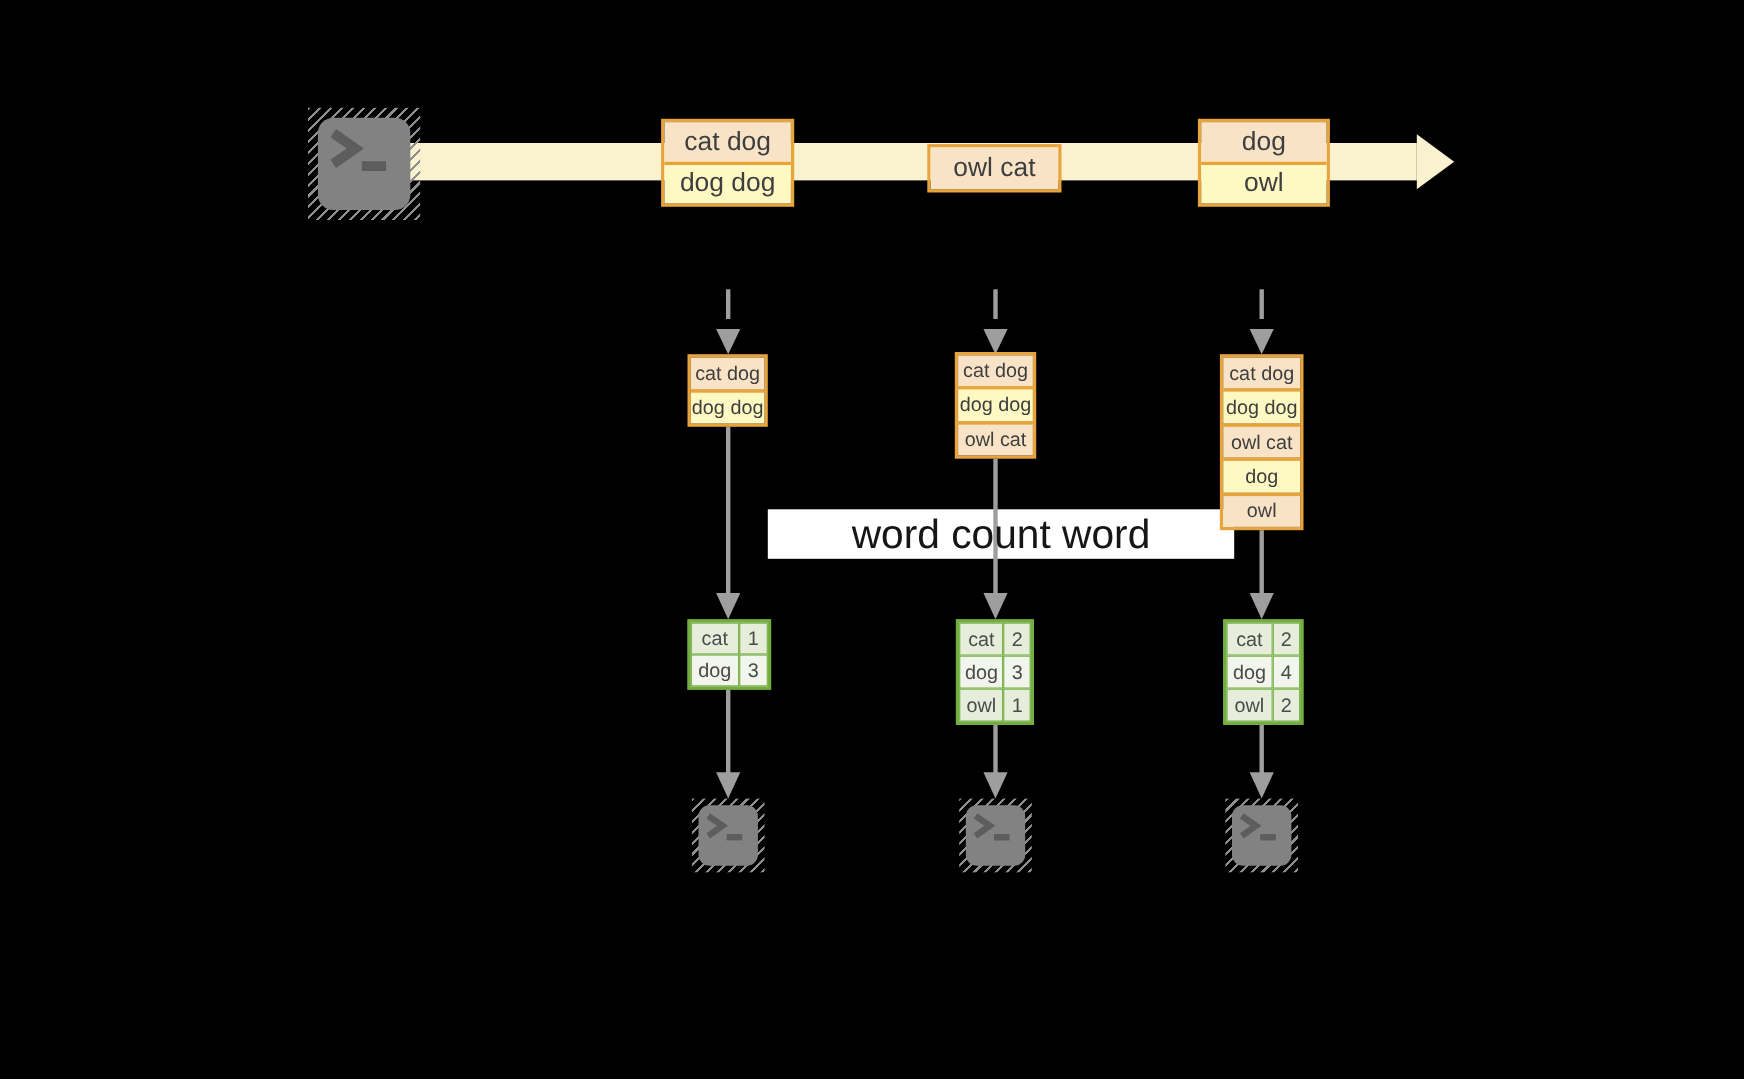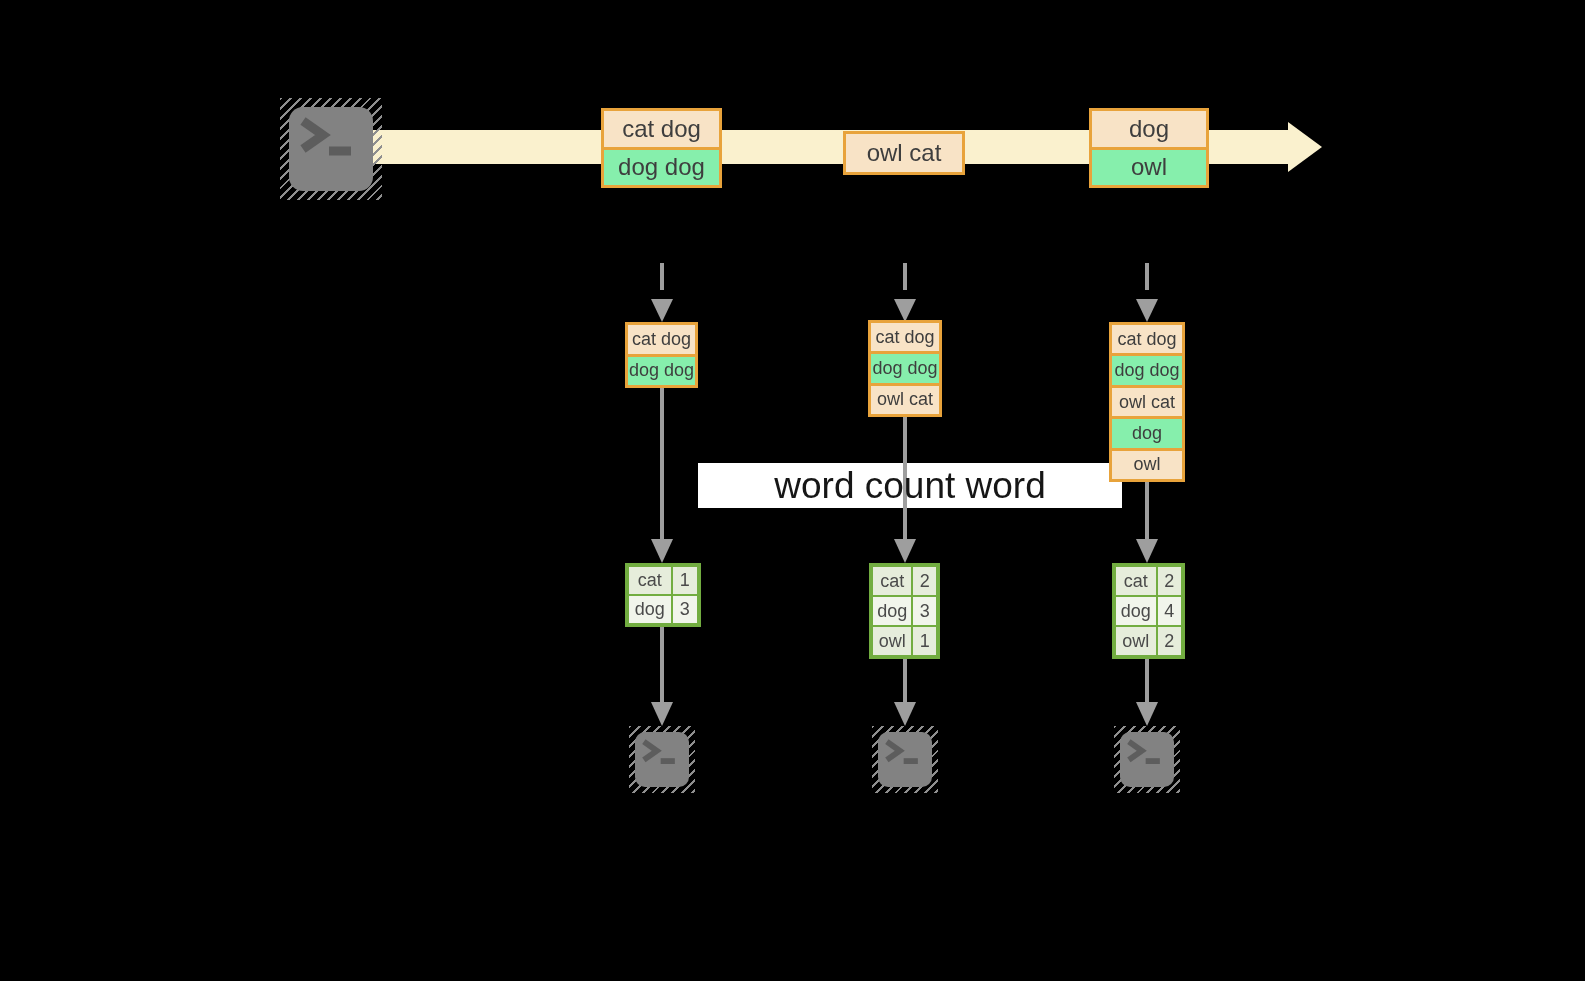--- a/index.html
+++ b/index.html
@@ -11,21 +11,21 @@
   .stream-band{position:absolute;left:360px;top:130px;width:928px;height:34px;background:#FAF1CE;z-index:1;}
   .stream-head{position:absolute;left:1288px;top:122px;width:0;height:0;z-index:1;
     border-left:34px solid #FAF1CE;border-top:25px solid transparent;border-bottom:25px solid transparent;}
   
   .ostack{position:absolute;display:flex;flex-direction:column;box-sizing:border-box;
     border:3px solid #E8A33B;z-index:6;}
   .ocell{flex:1;display:flex;align-items:center;justify-content:center;color:#3E3E3E;
     border-top:3px solid #E8A33B;white-space:nowrap;}
   .ocell:first-child{border-top:none;}
   .ocell.dark{background:#F8E3C6;}
-  .ocell.light{background:#86efac;}
+  .ocell.light{background:#fef9c3;}
   .stream-text{font-size:24px;}
   .accum-text{font-size:18px;}
   
   .gtable{position:absolute;display:flex;flex-direction:column;box-sizing:border-box;
     border:3px solid #72AD40;z-index:6;background:#72AD40;}
   .trow{flex:1;display:flex;}
   .tword{flex:1.7;display:flex;align-items:center;justify-content:center;border:1.5px solid #72AD40;}
   .tval{flex:1;display:flex;align-items:center;justify-content:center;border:1.5px solid #72AD40;}
   .trow .cellbg-dark{background:#E6EDDB;}
   .trow .cellbg-light{background:#F1F5EB;}

